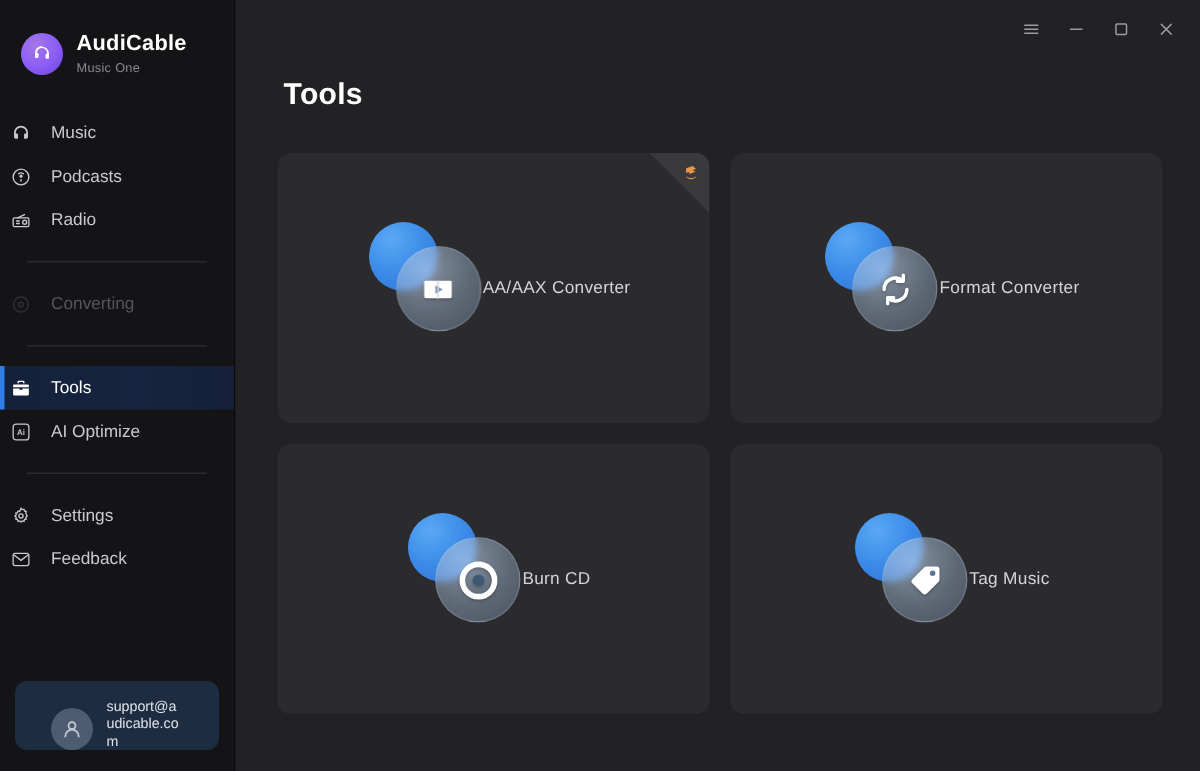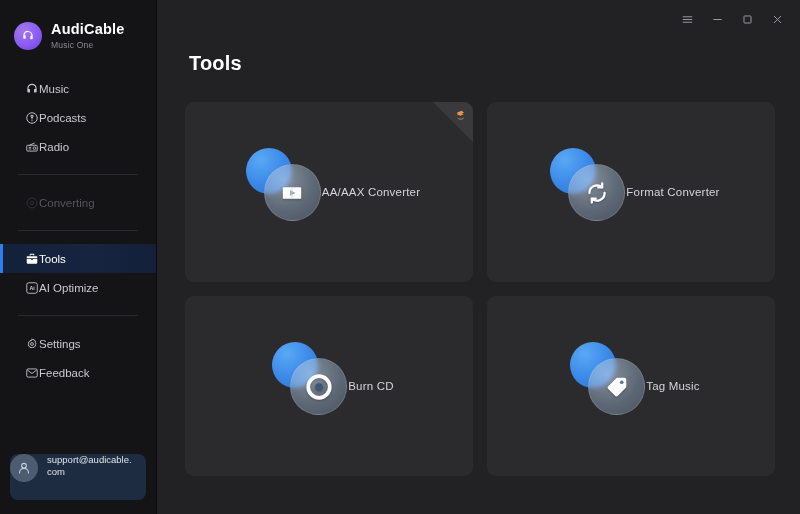--- a/index.html
+++ b/index.html
@@ -26,43 +26,43 @@
     background:radial-gradient(circle at 35% 30%, #a477e8 0%, #8b5cf6 55%, #6d3fd4 100%);
     display:flex; align-items:center; justify-content:center; flex:0 0 28px;
   }
   .brand-text { display:flex; flex-direction:column; line-height:1.05; }
   .brand-name { font-size:14.5px; font-weight:bold; color:#ffffff; letter-spacing:.2px; }
   .brand-sub { font-size:8.5px; color:#8a8a92; margin-top:3px; letter-spacing:.2px; }
 
   .nav { margin-top:18px; display:flex; flex-direction:column; }
   .nav-item {
     position:relative;
-    display:flex; align-items:center; 
-    height:29px; padding-left:24px;
+    display:flex; align-items:center; gap:13px;
+    height:29px; padding-left:6px;
     font-size:11.5px; color:#c9c9cf; cursor:pointer;
     margin-bottom:0;
   }
   .nav-item .ic { width:15px; height:15px; flex:0 0 15px; display:flex; align-items:center; justify-content:center; }
   .nav-item .ic svg { display:block; }
   .nav-item.active { background:linear-gradient(90deg,#14213b 0%, #16243f 60%, #14203a 100%); color:#ffffff; }
   .nav-item.active::before {
     content:""; position:absolute; left:0; top:0; bottom:0; width:3px; background:#2f7fe8;
   }
   .nav-item.disabled { color:#55555c; }
   .nav-item.disabled .ic svg { opacity:.45; }
   .divider { height:1px; background:#2a2a2e; margin:13px 18px 13px 18px; }
 
   .sidebar-gap { flex:1 1 auto; }
   .account {
     margin:12px 10px 14px 10px;
     background:#1d2c40;
     border-radius:8px;
     height:46px;
-    display:flex; align-items:flex-start; gap:9px;
-    padding:0 0;
+    display:flex; align-items:flex-end; gap:9px;
+    padding:0 24px;
     cursor:pointer;
   }
   .avatar {
     width:28px; height:28px; border-radius:50%; background:#4d5c70;
     display:flex; align-items:center; justify-content:center; flex:0 0 28px;
   }
   .account-email {
     font-size:9.5px; line-height:11.5px; color:#dfe3ea; word-break:break-all; max-width:88px;
   }
 

